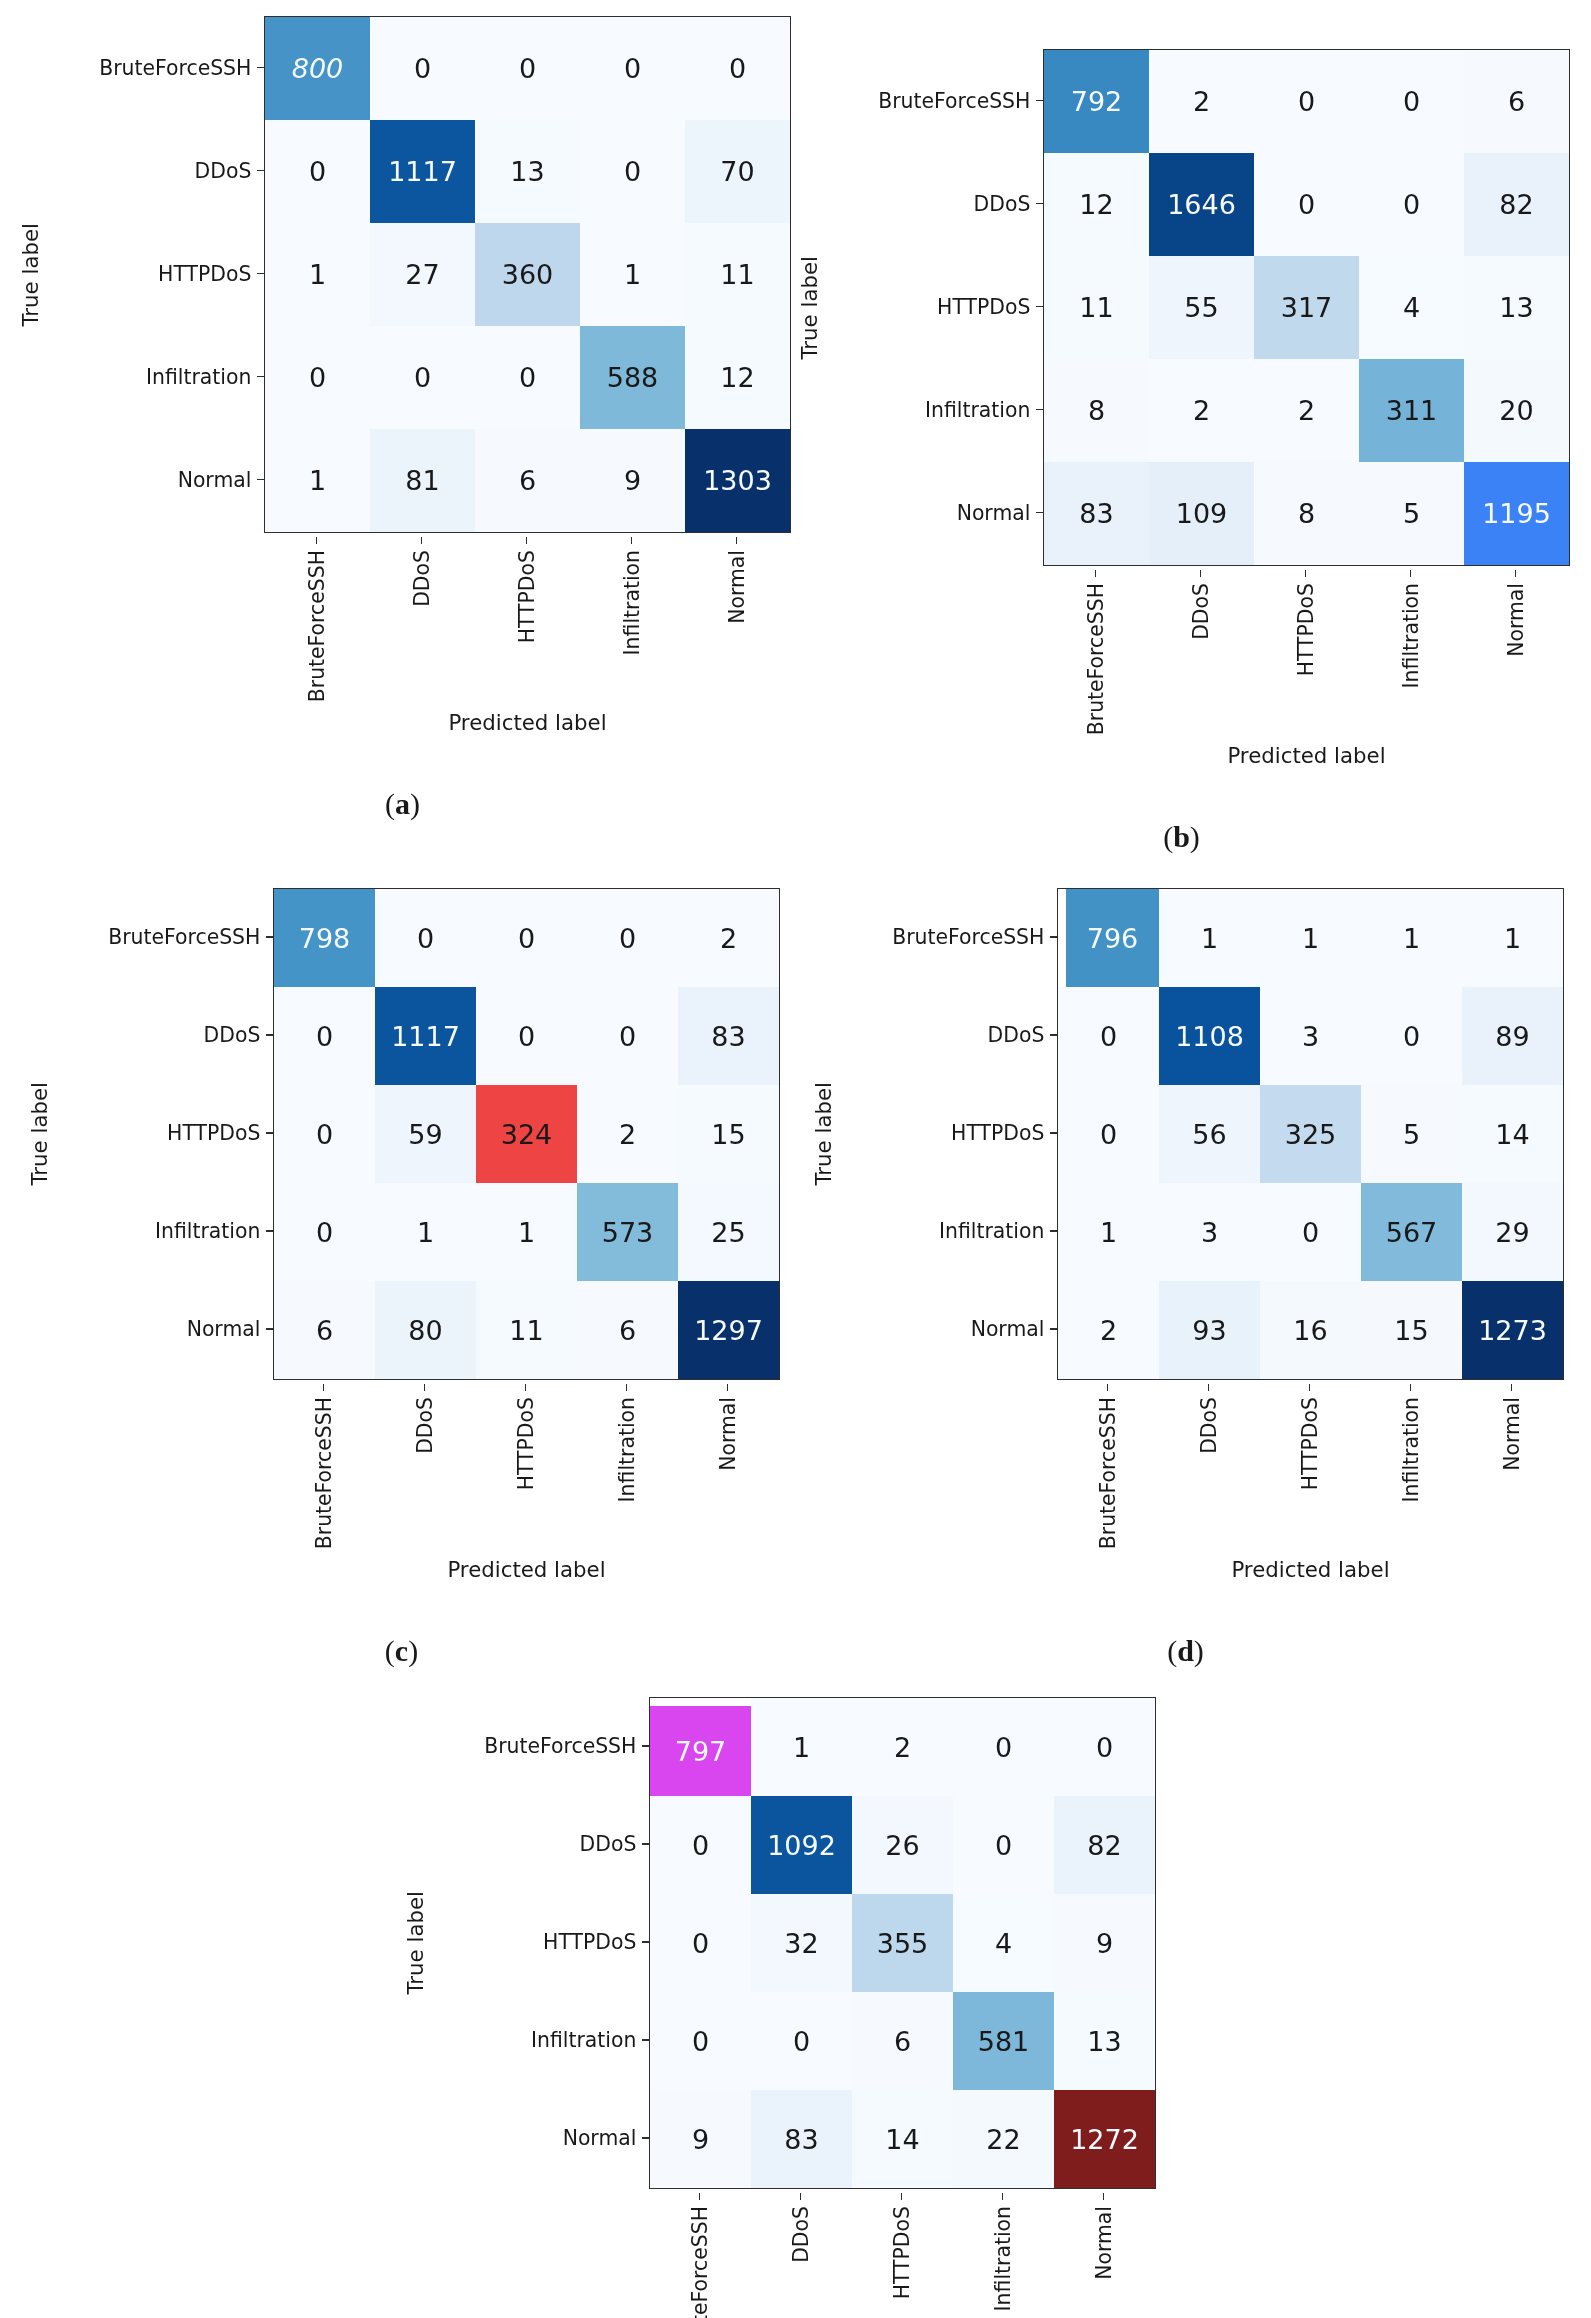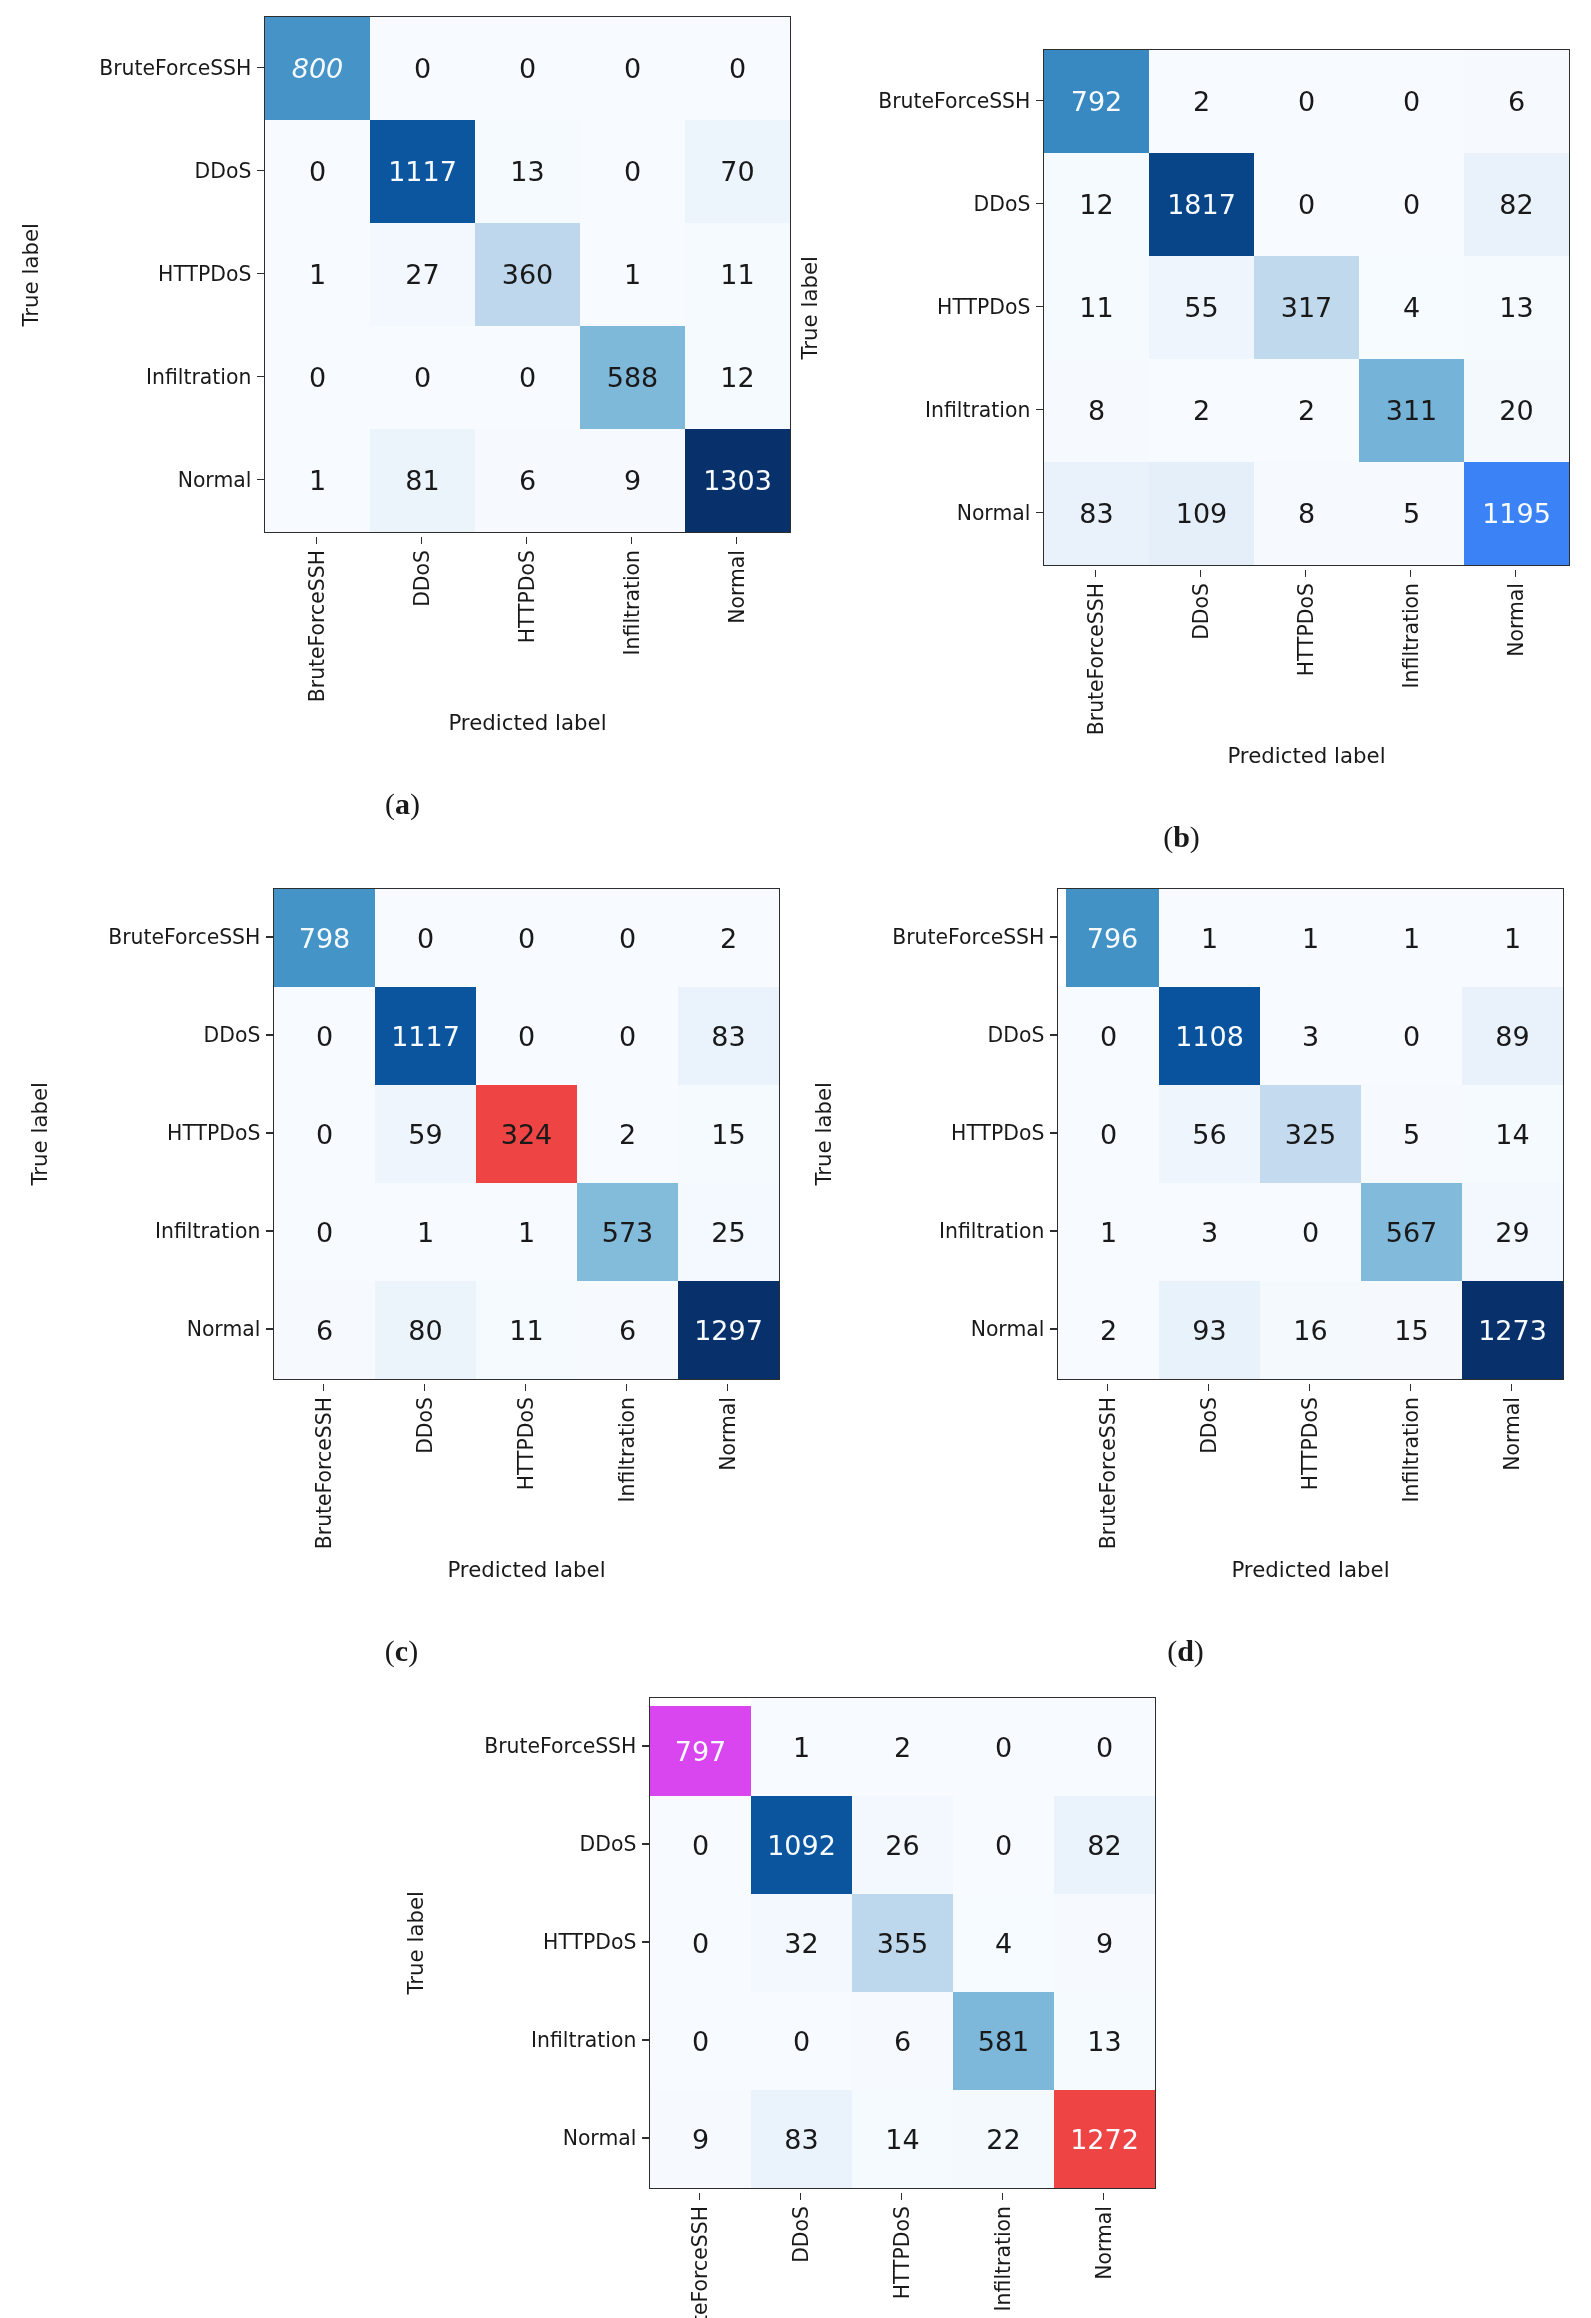--- a/index.html
+++ b/index.html
@@ -190,21 +190,21 @@
             <span class="rtick"></span>
           </div>
         </div>
         <div class="heat">
           <div class="cell" style="background: rgb(56, 136, 193); color: rgb(247, 251, 255);">792</div>
           <div class="cell" style="background: rgb(247, 251, 255); color: rgb(25, 25, 25);">2</div>
           <div class="cell" style="background: rgb(247, 251, 255); color: rgb(25, 25, 25);">0</div>
           <div class="cell" style="background: rgb(247, 251, 255); color: rgb(25, 25, 25);">0</div>
           <div class="cell" style="background: rgb(246, 250, 255); color: rgb(25, 25, 25);">6</div>
           <div class="cell" style="background: rgb(245, 250, 254); color: rgb(25, 25, 25);">12</div>
-          <div class="cell" style="background: rgb(8, 68, 136); color: rgb(247, 251, 255);">1817</div>
+          <div class="cell" style="background: rgb(8, 68, 136); color: rgb(247, 251, 255);">1646</div>
           <div class="cell" style="background: rgb(247, 251, 255); color: rgb(25, 25, 25);">0</div>
           <div class="cell" style="background: rgb(247, 251, 255); color: rgb(25, 25, 25);">0</div>
           <div class="cell" style="background: rgb(233, 242, 251); color: rgb(25, 25, 25);">82</div>
           <div class="cell" style="background: rgb(245, 250, 254); color: rgb(25, 25, 25);">11</div>
           <div class="cell" style="background: rgb(238, 245, 252); color: rgb(25, 25, 25);">55</div>
           <div class="cell" style="background: rgb(193, 217, 237); color: rgb(25, 25, 25);">317</div>
           <div class="cell" style="background: rgb(246, 251, 255); color: rgb(25, 25, 25);">4</div>
           <div class="cell" style="background: rgb(245, 250, 254); color: rgb(25, 25, 25);">13</div>
           <div class="cell" style="background: rgb(246, 250, 255); color: rgb(25, 25, 25);">8</div>
           <div class="cell" style="background: rgb(247, 251, 255); color: rgb(25, 25, 25);">2</div>
@@ -448,21 +448,21 @@
           <div class="cell" style="background: rgb(246, 250, 255); color: rgb(25, 25, 25);">9</div>
           <div class="cell" style="background: rgb(247, 251, 255); color: rgb(25, 25, 25);">0</div>
           <div class="cell" style="background: rgb(247, 251, 255); color: rgb(25, 25, 25);">0</div>
           <div class="cell" style="background: rgb(246, 250, 255); color: rgb(25, 25, 25);">6</div>
           <div class="cell" style="background: rgb(125, 184, 218); color: rgb(25, 25, 25);">581</div>
           <div class="cell" style="background: rgb(245, 250, 254); color: rgb(25, 25, 25);">13</div>
           <div class="cell" style="background: rgb(246, 250, 255); color: rgb(25, 25, 25);">9</div>
           <div class="cell" style="background: rgb(234, 243, 251); color: rgb(25, 25, 25);">83</div>
           <div class="cell" style="background: rgb(245, 250, 254); color: rgb(25, 25, 25);">14</div>
           <div class="cell" style="background: rgb(244, 249, 254); color: rgb(25, 25, 25);">22</div>
-          <div class="cell" style="background: #ef4444; color: rgb(247, 251, 255);">1272</div>
+          <div class="cell" style="background: #7f1d1d; color: rgb(247, 251, 255);">1272</div>
         </div>
         <div class="collabs">
           <div class="collab">
             <span class="ctick"></span>
             <span class="vtext">BruteForceSSH</span>
           </div>
           <div class="collab">
             <span class="ctick"></span>
             <span class="vtext">DDoS</span>
           </div>

